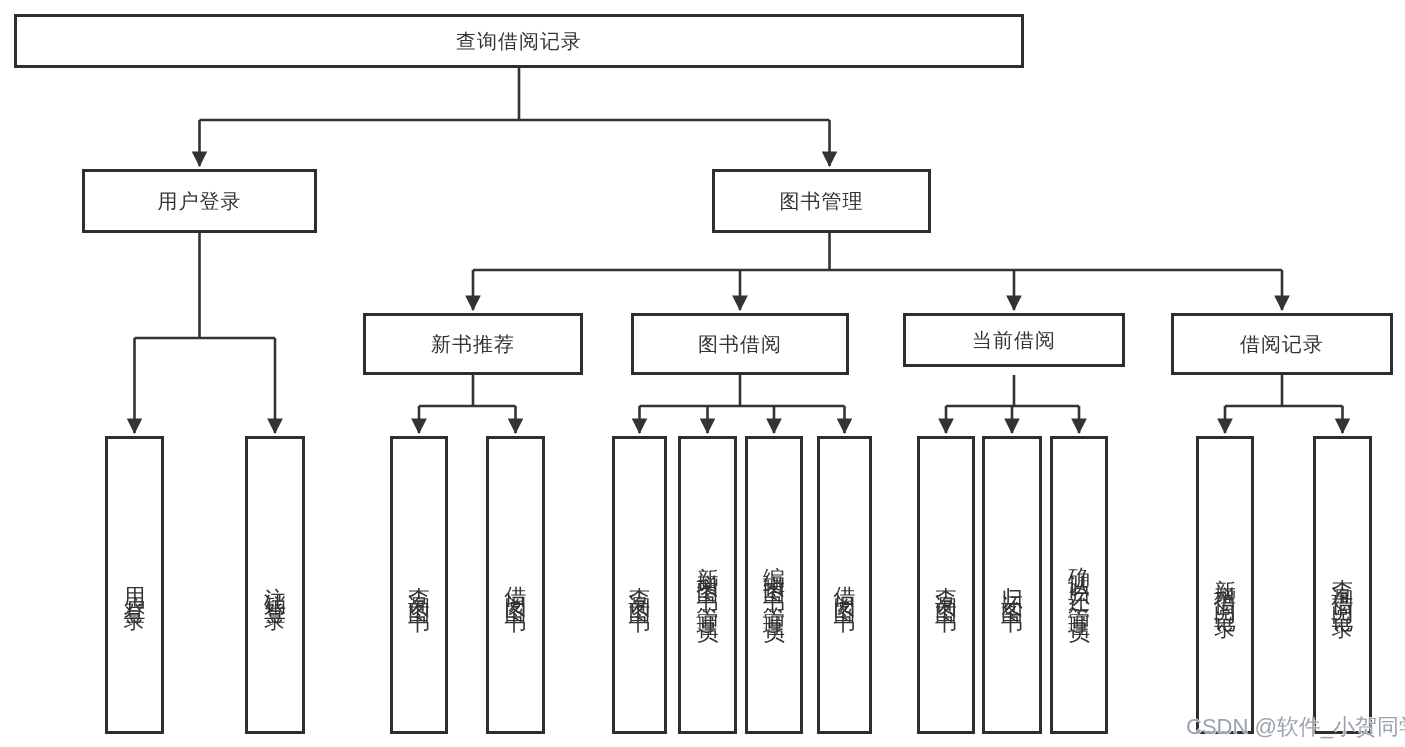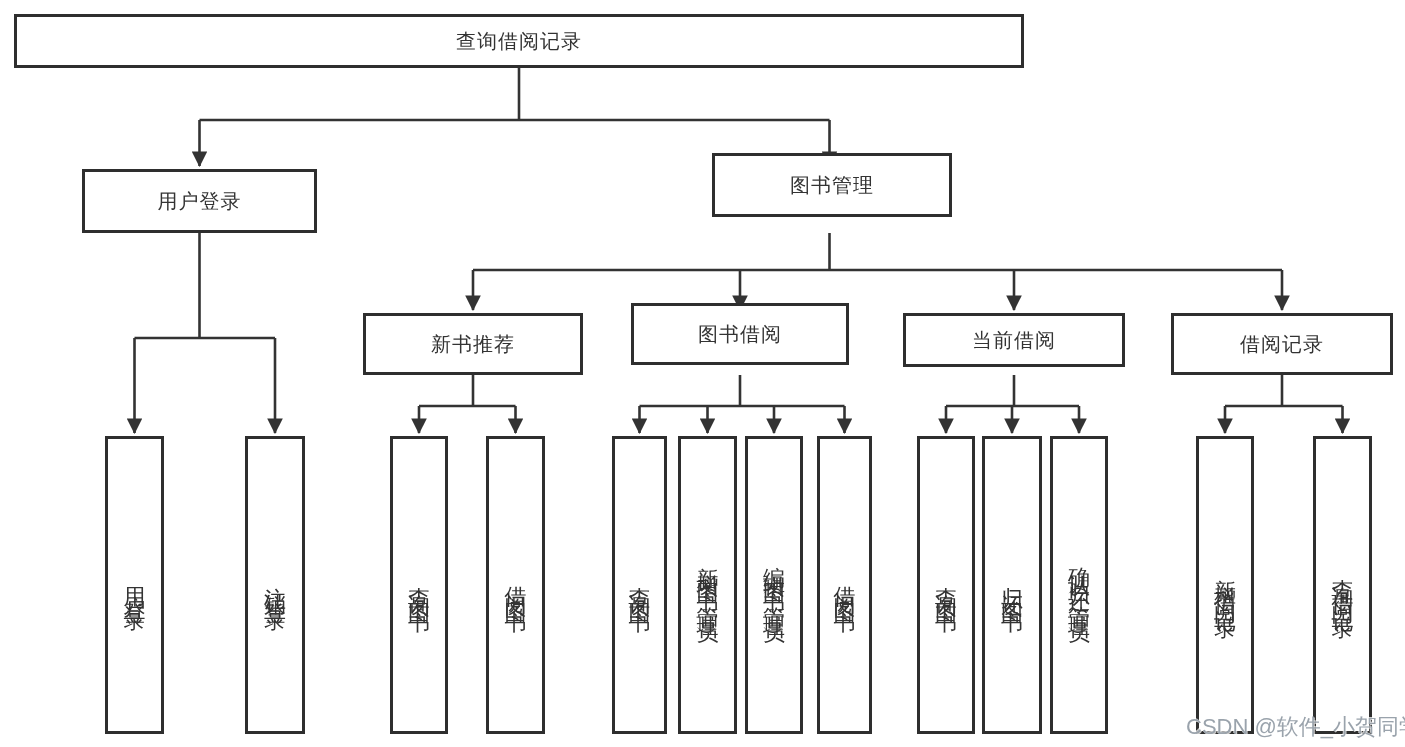--- a/index.html
+++ b/index.html
@@ -133,24 +133,24 @@
       <line x1="1282" y1="375" x2="1282" y2="406"></line>
       <line x1="1225" y1="406" x2="1342.5" y2="406"></line>
       <line x1="1225" y1="406" x2="1225" y2="433" marker-end="url(#arrowhead)"></line>
       <line x1="1342.5" y1="406" x2="1342.5" y2="433" marker-end="url(#arrowhead)"></line>
     </g>
   </svg>
 
   <div class="node" style="left:14px;top:14px;width:1010px;height:54px">查询借阅记录</div>
 
   <div class="node" style="left:82px;top:169px;width:235px;height:64px">用户登录</div>
-  <div class="node" style="left:712px;top:153px;width:240px;height:64px">图书管理</div>
+  <div class="node" style="left:712px;top:169px;width:219px;height:64px">图书管理</div>
 
   <div class="node" style="left:363px;top:313px;width:220px;height:62px">新书推荐</div>
-  <div class="node" style="left:631px;top:303px;width:218px;height:62px">图书借阅</div>
+  <div class="node" style="left:631px;top:313px;width:218px;height:62px">图书借阅</div>
   <div class="node" style="left:903px;top:313px;width:222px;height:54px">当前借阅</div>
   <div class="node" style="left:1171px;top:313px;width:222px;height:62px">借阅记录</div>
 
   <div class="leaf" style="left:105px;width:59px">
     <span class="vtext">用户登录</span>
   </div>
   <div class="leaf" style="left:245px;width:60px">
     <span class="vtext">注销登录</span>
   </div>
 

